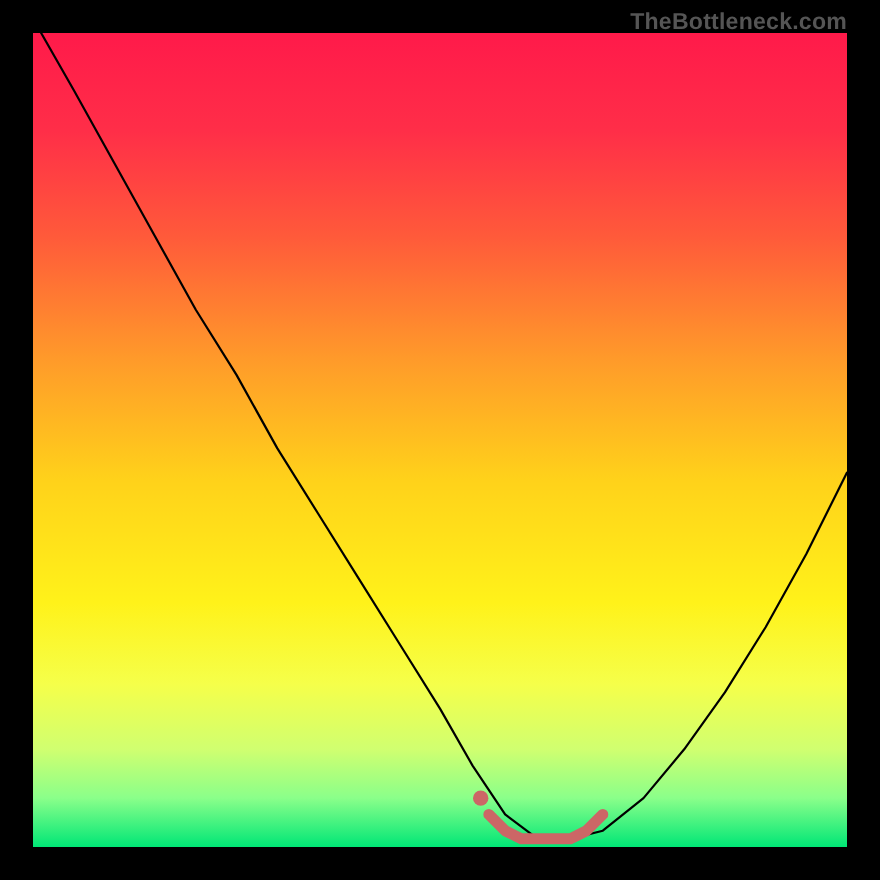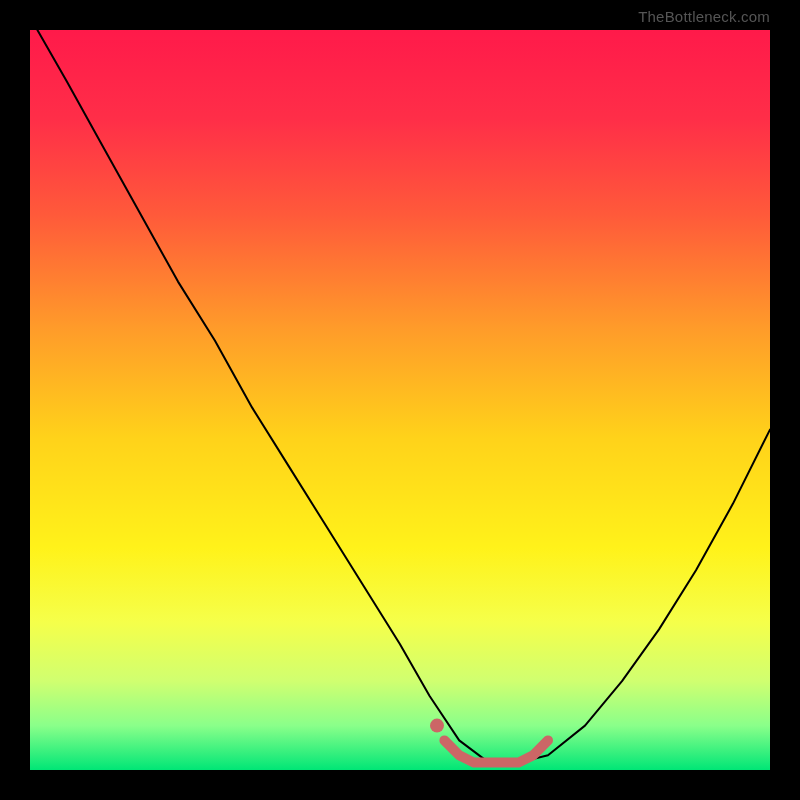--- a/index.html
+++ b/index.html
@@ -24,22 +24,22 @@
     left: 30px;
     top: 30px;
     width: 740px;
     height: 740px;
   }
   .watermark {
     position: absolute;
     top: 8px;
     right: 30px;
     color: #555;
-    font-size: 15px;
-    font-weight: 400;
+    font-size: 21px;
+    font-weight: 700;
     letter-spacing: 0.2px;
   }
   svg {
     position: absolute;
     left: 0;
     top: 0;
     width: 740px;
     height: 740px;
   }
 </style>

